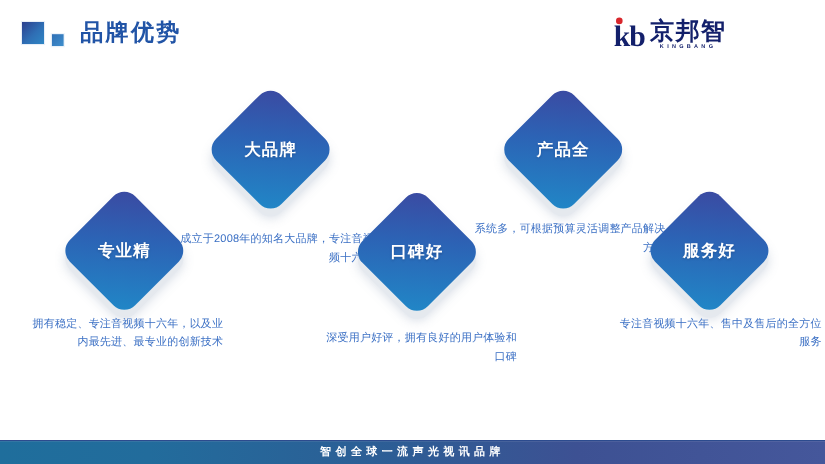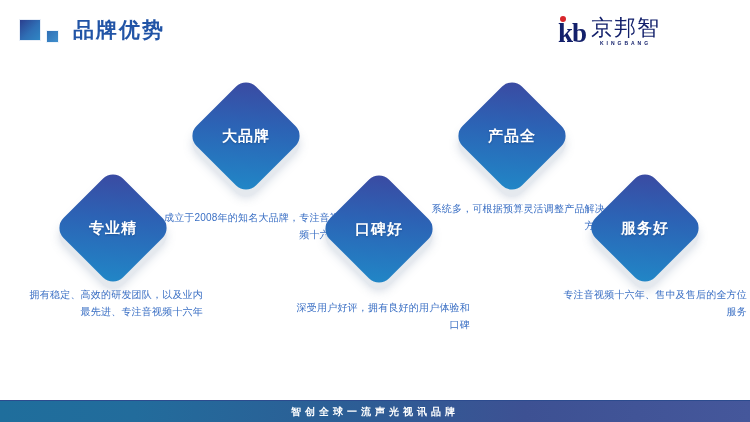--- a/index.html
+++ b/index.html
@@ -78,21 +78,21 @@
     background: #d8262c;
   }
   .logo-cn-wrap {
     margin-left: 5px;
     display: flex;
     flex-direction: column;
     align-items: center;
   }
   .logo-cn {
     font-size: 22px;
-    font-weight: normal;
+    font-weight: bold;
     color: #13206b;
     letter-spacing: 1px;
     line-height: 23px;
     white-space: nowrap;
   }
   .logo-en {
     font-size: 5px;
     font-weight: bold;
     color: #13206b;
     letter-spacing: 3px;
@@ -187,21 +187,21 @@
       <div class="logo-cn-wrap">
         <div class="logo-cn">京邦智</div>
         <div class="logo-en">KINGBANG</div>
       </div>
     </div>
   </div>
 
   <div class="diamond" id="d1">
     <div class="label">专业精</div>
   </div>
-  <div class="desc" id="t1">拥有稳定、高效的研发团队，以及业内最先进、专注音视频十六年</div>
+  <div class="desc" id="t1">拥有稳定、专注音视频十六年，以及业内最先进、最专业的创新技术</div>
 
   <div class="diamond" id="d2">
     <div class="label">大品牌</div>
   </div>
   <div class="desc" id="t2">成立于2008年的知名大品牌，专注音视频十六年</div>
 
   <div class="diamond" id="d3">
     <div class="label">口碑好</div>
   </div>
   <div class="desc" id="t3">深受用户好评，拥有良好的用户体验和口碑</div>

